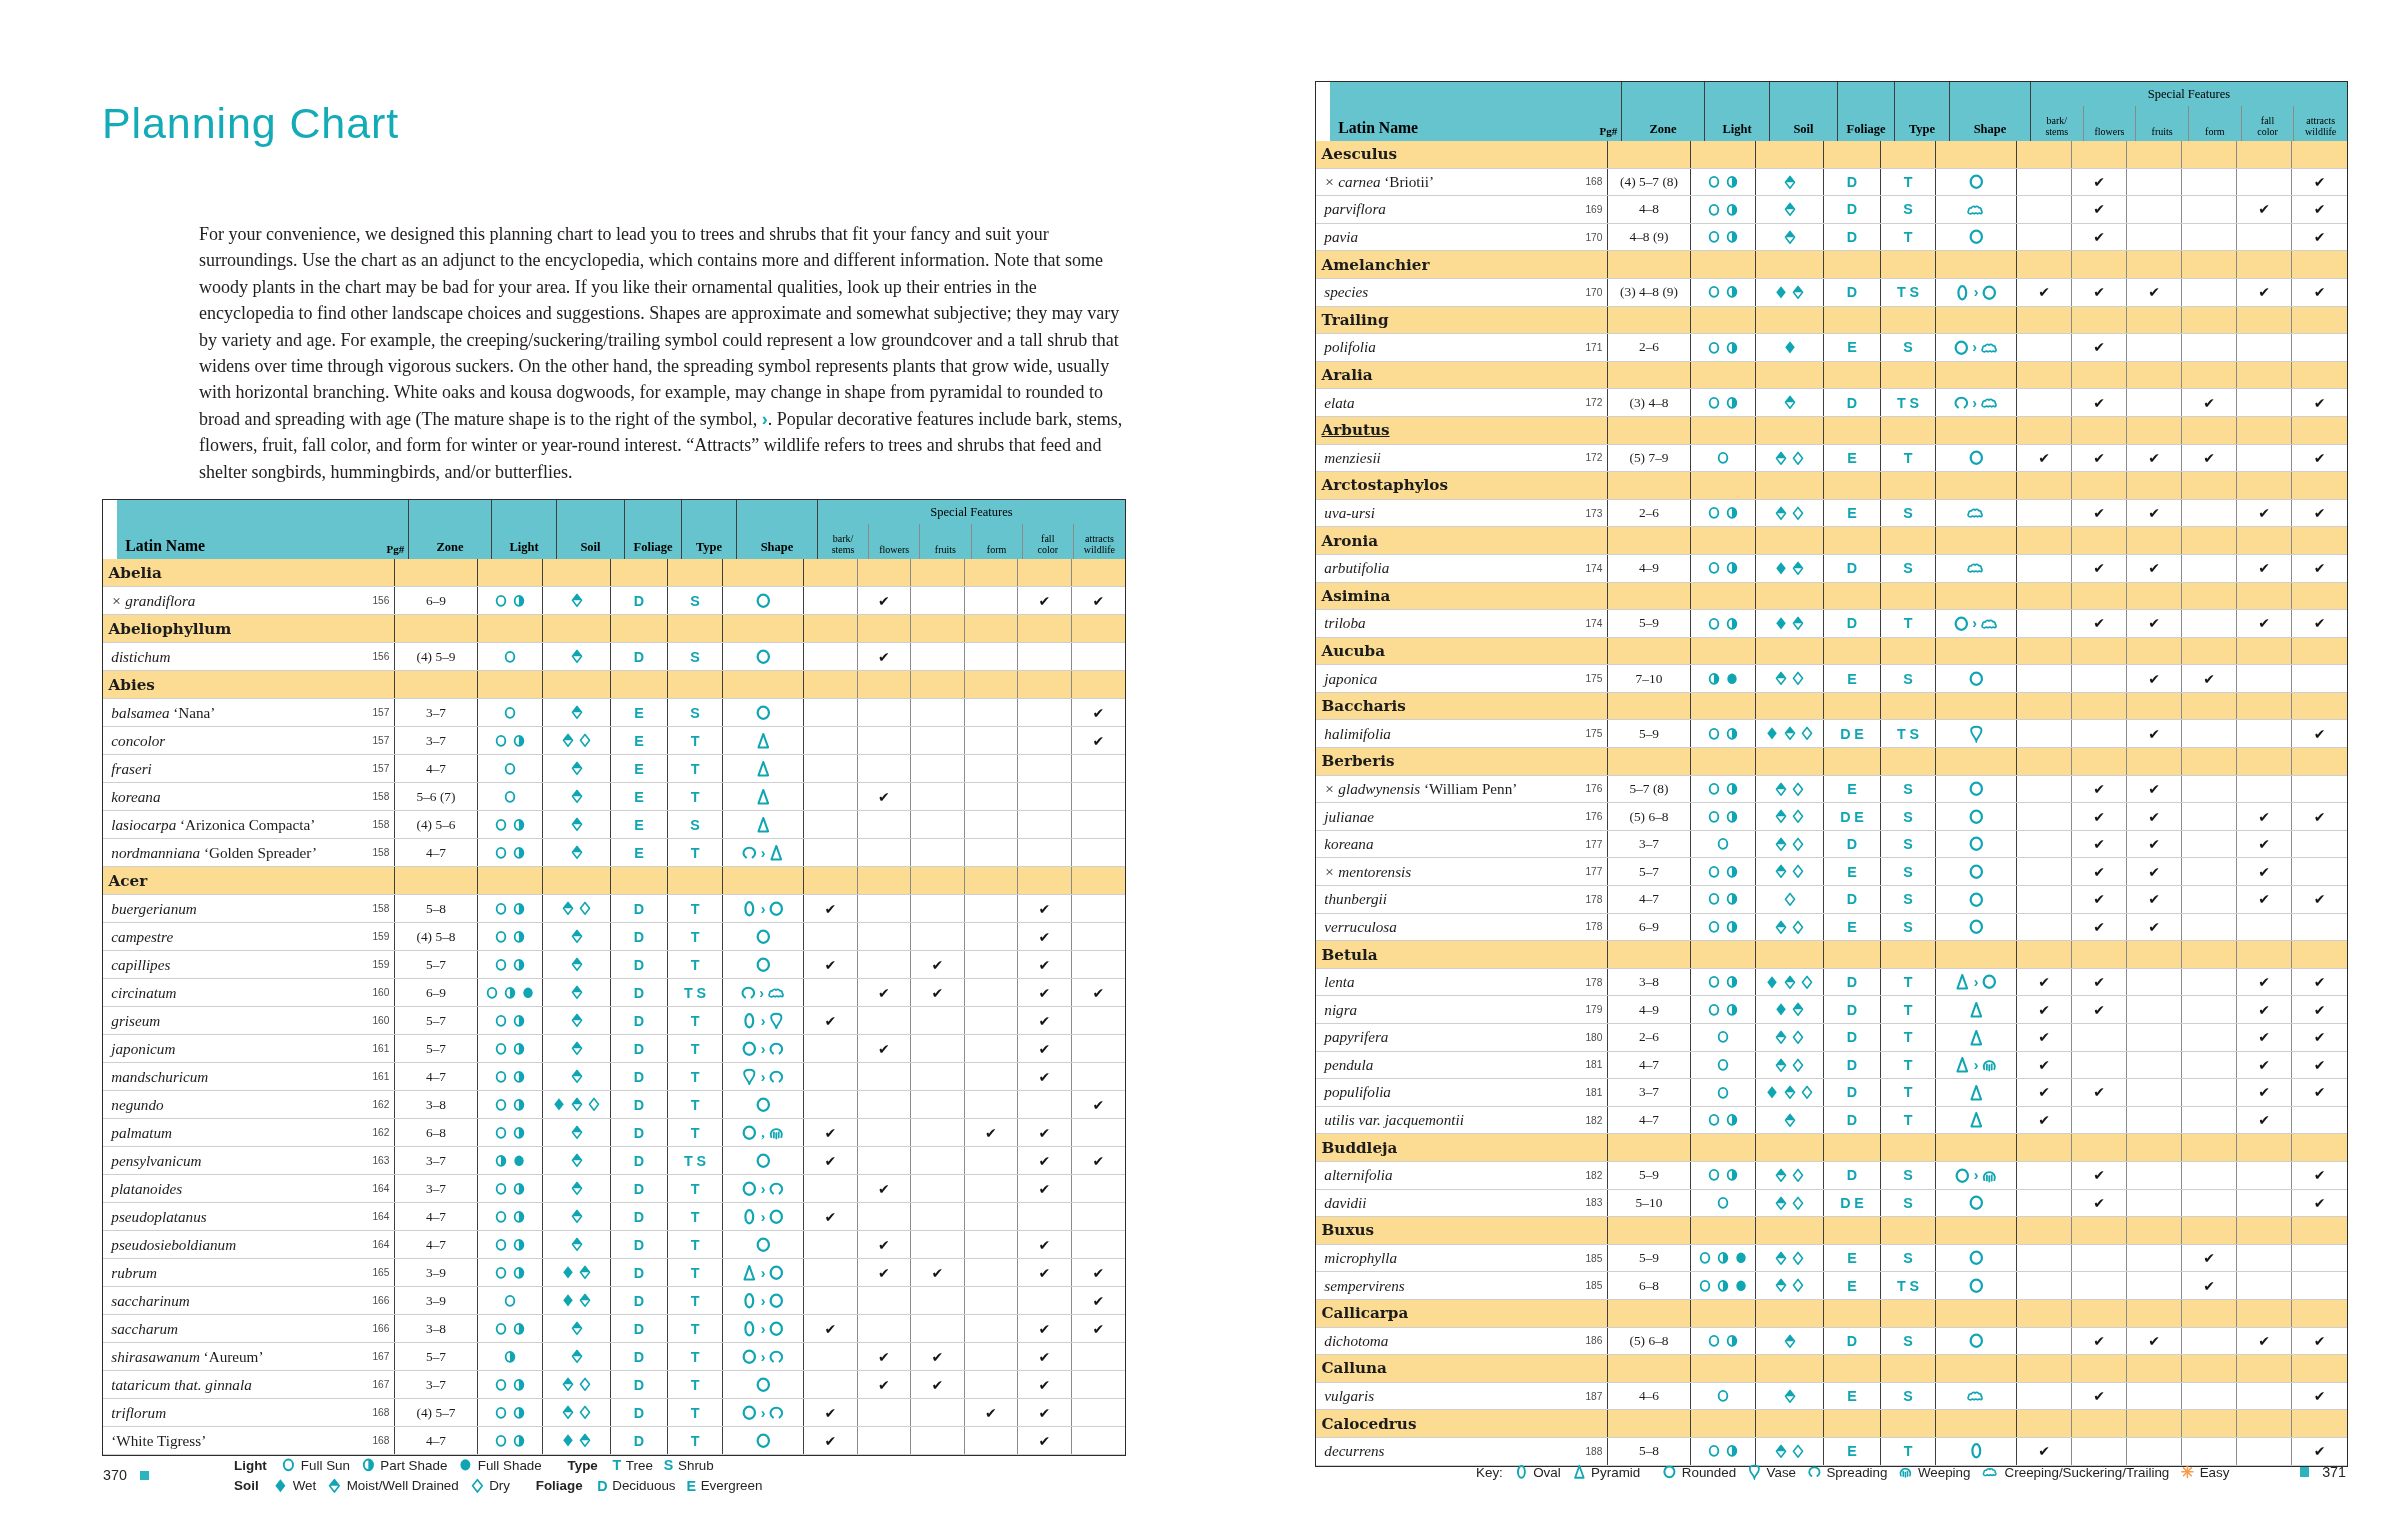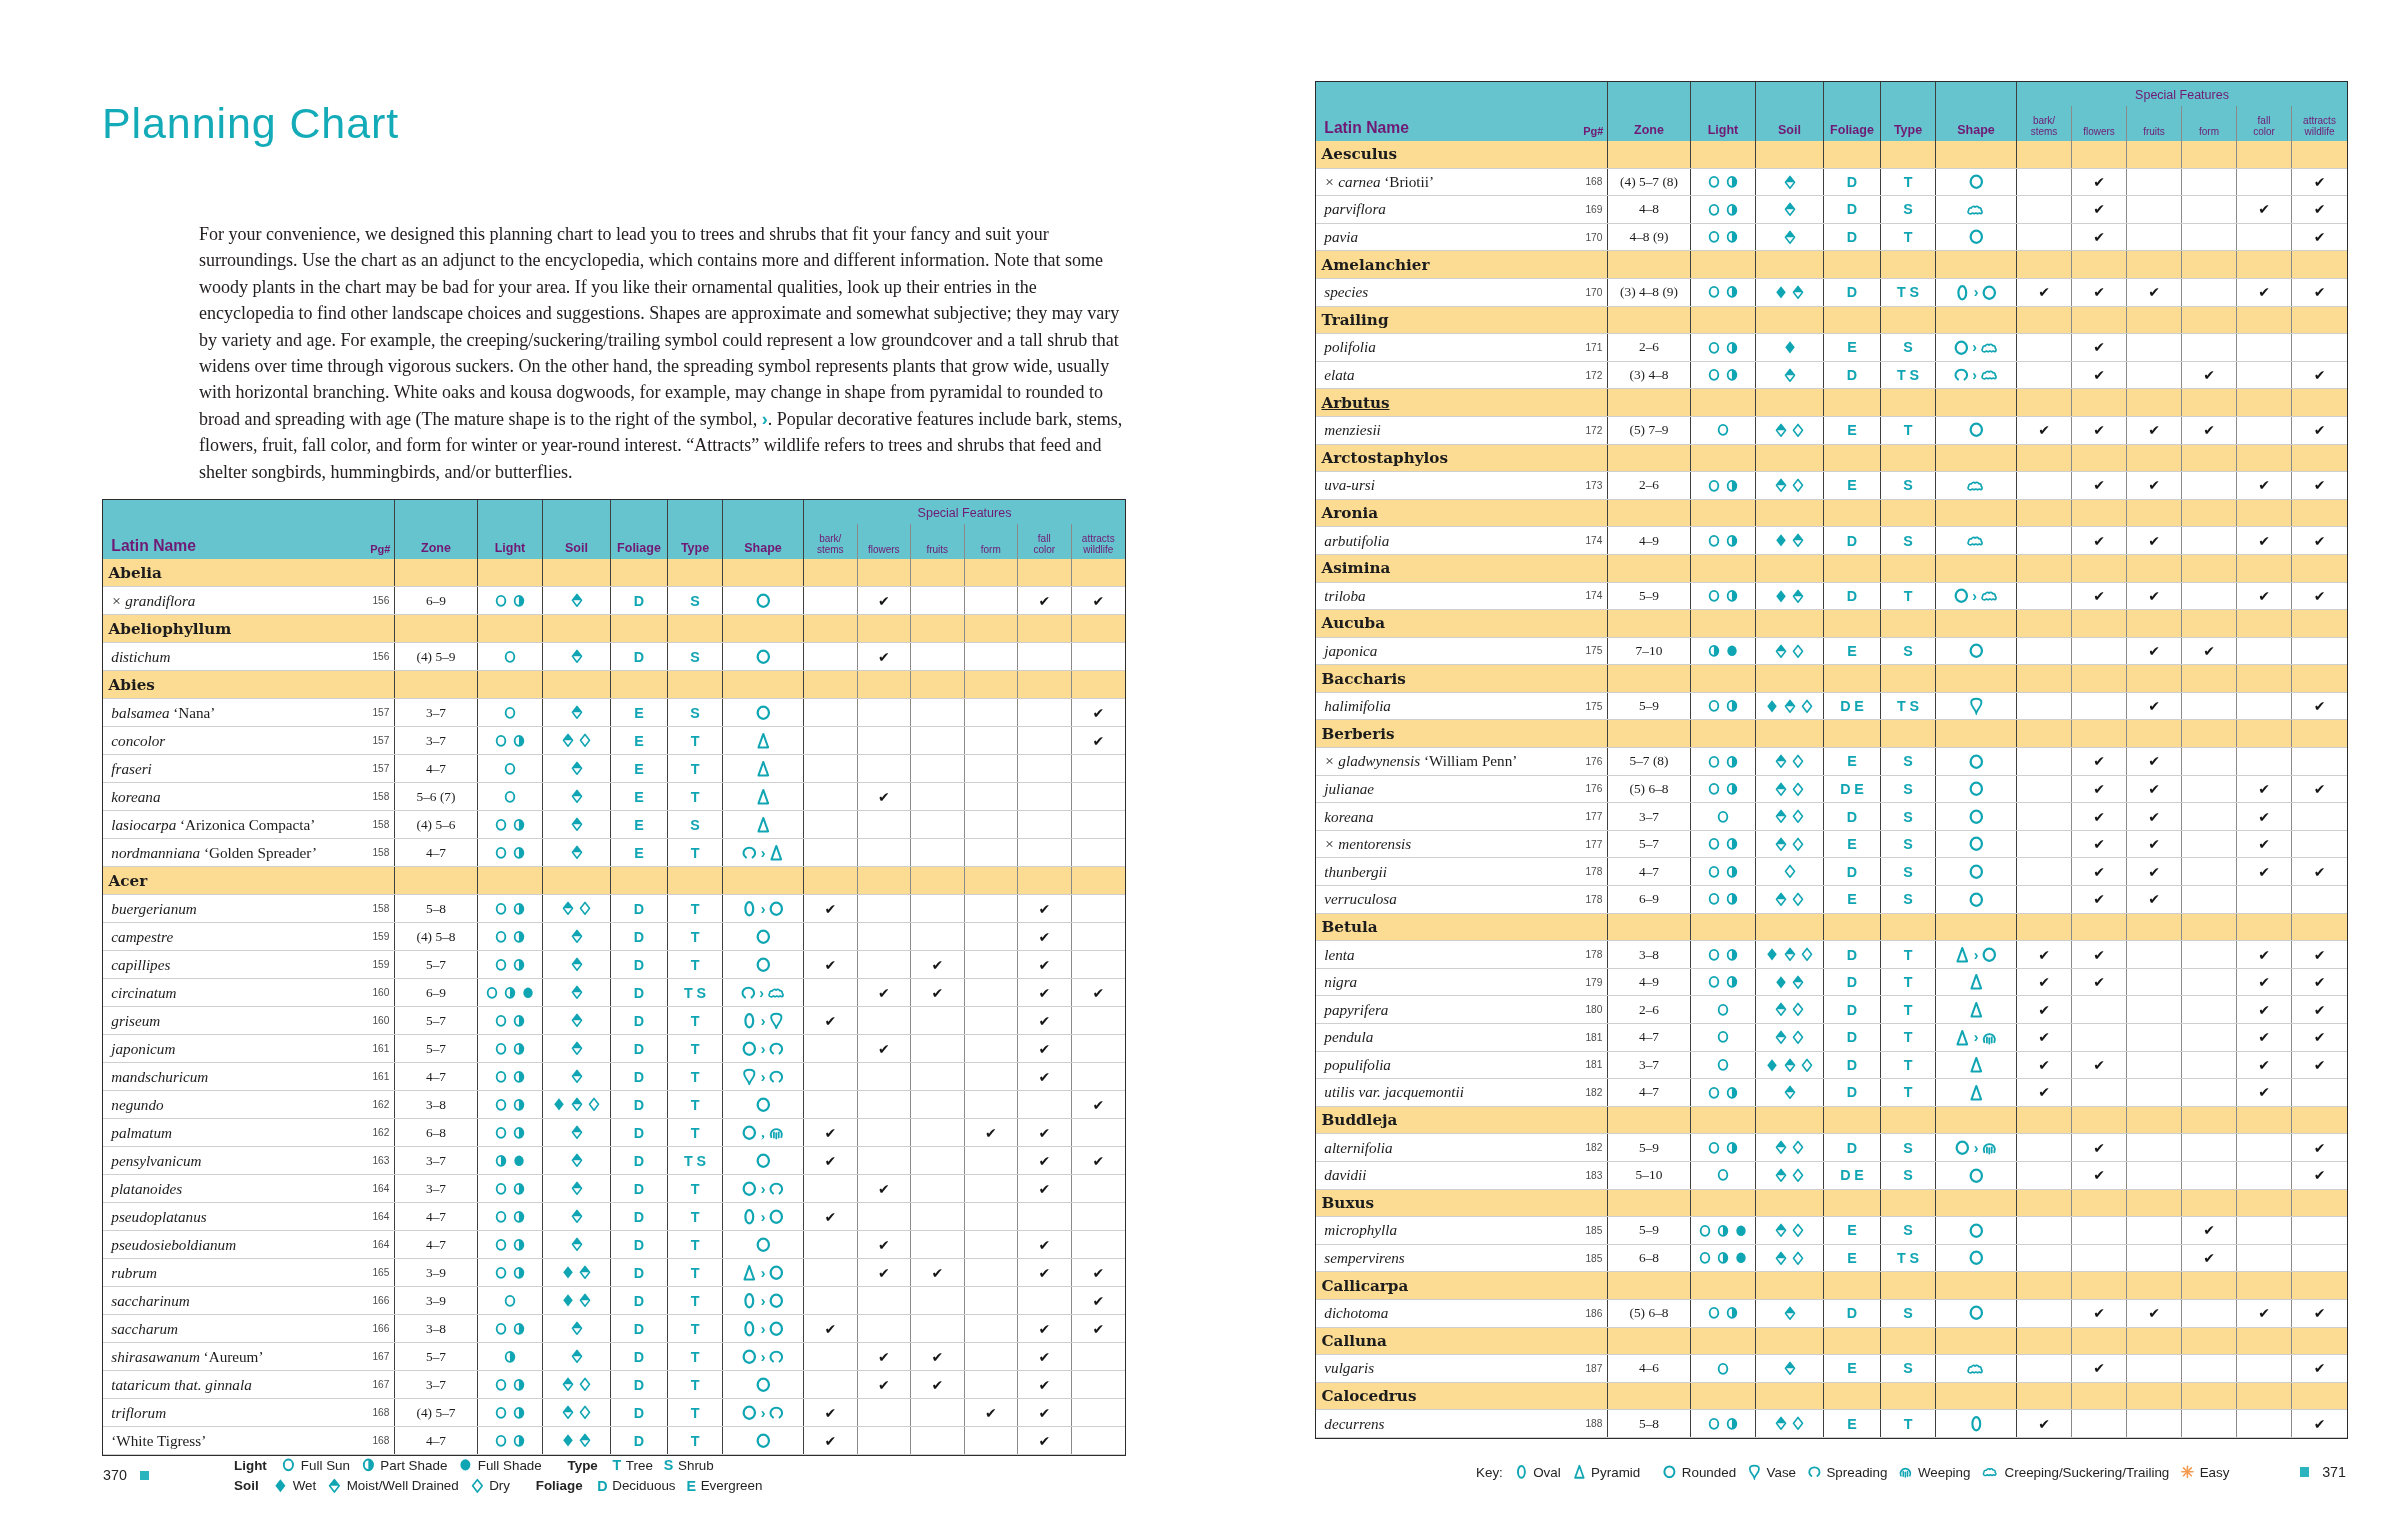--- a/index.html
+++ b/index.html
@@ -6,21 +6,21 @@
   body{width:2401px;height:1528px;position:relative;overflow:hidden;
        font-family:"Liberation Serif",serif;color:#1c1c1c;}
   .page-title{position:absolute;left:102px;top:70px;
     font-family:"Liberation Sans",sans-serif;font-weight:300;
     font-size:43px;letter-spacing:0.9px;color:#14abb8;}
   .intro{position:absolute;left:199px;top:203px;width:927px;
     font-size:18px;line-height:26.4px;color:#242021;}
   .intro .chev{color:#14abb8;font-family:"Liberation Sans",sans-serif;font-weight:700;}
   .ptable{position:absolute;border:1.8px solid #2c2c2c;background:#fff;}
   .ptable .grid-row{display:grid;}
-  .thead{background:#65c4cd;color:#701a75;font-family:Liberation Sans, sans-serif;}
+  .thead{background:#65c4cd;color:#000000;font-family:Liberation Serif, serif;margin-left:14px;}
   .thead .cell{display:flex;align-items:flex-end;justify-content:center;
     padding-bottom:3.7px;box-sizing:border-box;}
   .sf-label{font-size:12.5px;display:flex;align-items:center;justify-content:center;}
   .cell{box-sizing:border-box;min-width:0;}
   .vline{border-right:0.9px solid #3f3f3f;}
   .vline-lt{border-right:0.9px solid #8a8a8a;}
   .trow{background:#fff;border-bottom:0.9px solid #cfcfcf;}
   .trow .cell{display:flex;align-items:center;justify-content:center;gap:3.7px;}
   .genus-row{background:#fbdc92;}
   .name-cell{justify-content:flex-start !important;padding-left:8.3px;
@@ -2121,20 +2121,36 @@
       </div>
       <div class="cell vline-lt"></div>
       <div class="cell vline-lt">
         <span class="check">✔</span>
       </div>
       <div class="cell vline-lt"></div>
       <div class="cell vline-lt"></div>
       <div class="cell vline-lt"></div>
       <div class="cell "></div>
     </div>
+    <div class="grid-row trow genus-row" style="grid-template-columns: 257px 35px 83px 65px 68px 57px 55px 81px repeat(6, 1fr); height: 26.6px;">
+      <div class="cell name-cell genus-name">Aralia</div>
+      <div class="cell vline"></div>
+      <div class="cell vline"></div>
+      <div class="cell vline"></div>
+      <div class="cell vline"></div>
+      <div class="cell vline"></div>
+      <div class="cell vline"></div>
+      <div class="cell vline"></div>
+      <div class="cell vline-lt"></div>
+      <div class="cell vline-lt"></div>
+      <div class="cell vline-lt"></div>
+      <div class="cell vline-lt"></div>
+      <div class="cell vline-lt"></div>
+      <div class="cell "></div>
+    </div>
     <div class="grid-row trow" style="grid-template-columns: 257px 35px 83px 65px 68px 57px 55px 81px repeat(6, 1fr); height: 26.6px;">
       <div class="cell name-cell">
         <span>elata</span>
       </div>
       <div class="cell pg-cell vline">172</div>
       <div class="cell zone-cell vline">(3) 4–8</div>
       <div class="cell vline">
         <span class="sym" style="width: 14px; height: 15.7px;">
           <svg viewBox="0 0 20 20">
             <ellipse cx="10" cy="10" rx="6.2" ry="7.2" fill="none" stroke="currentColor" stroke-width="2.6"></ellipse>

